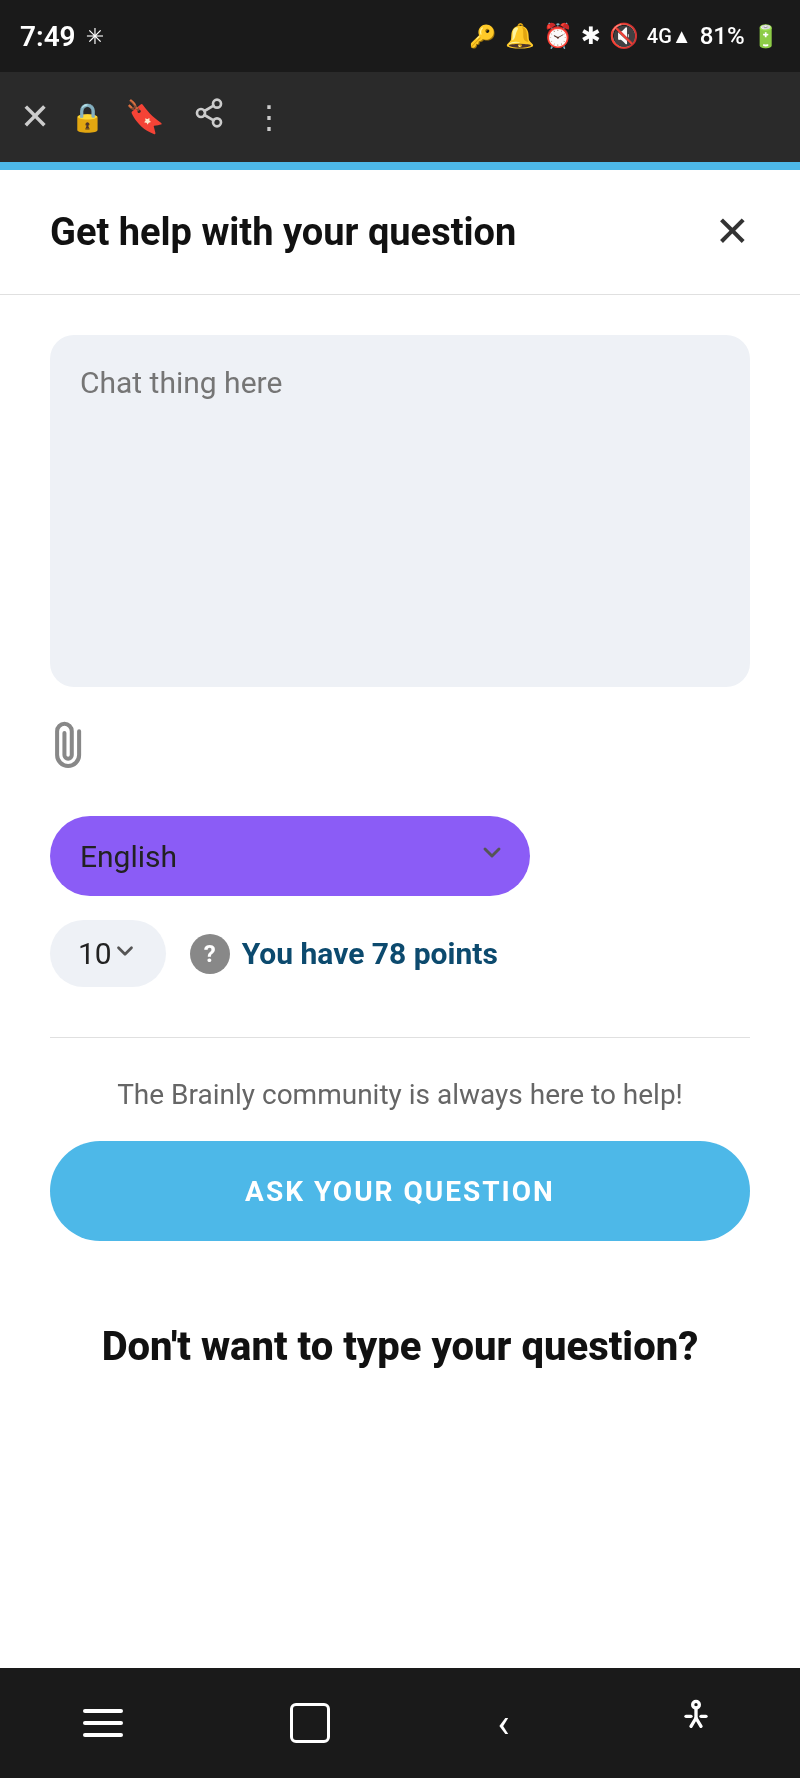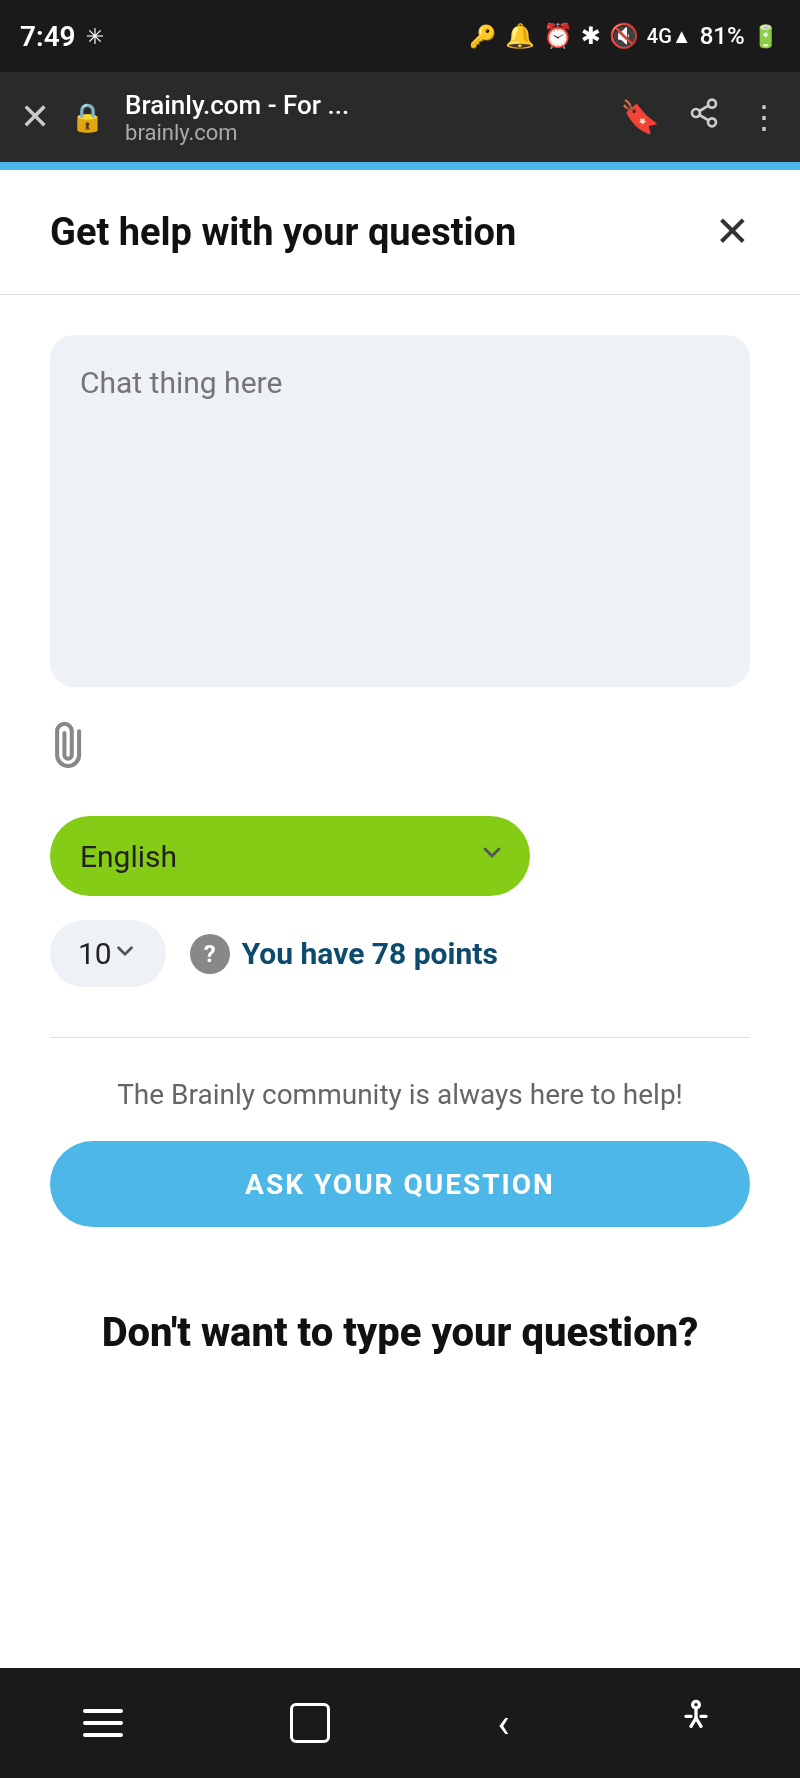--- a/index.html
+++ b/index.html
@@ -155,21 +155,21 @@
       display: inline-block;
     }
 
     
     .language-select-wrapper {
       margin-bottom: 24px;
     }
     .language-select {
       width: 480px;
       height: 80px;
-      background: #84cc16;
+      background: #8b5cf6;
       border: none;
       border-radius: 40px;
       padding: 0 30px;
       font-size: 30px;
       color: #222;
       appearance: none;
       -webkit-appearance: none;
       cursor: pointer;
       outline: none;
       font-family: inherit;
@@ -243,21 +243,21 @@
     }
     .community-text {
       font-size: 28px;
       color: #666;
       margin-bottom: 30px;
     }
 
     
     .ask-button {
       width: 100%;
-      height: 86px;
+      height: 100px;
       background: #4db8e8;
       border: none;
       border-radius: 50px;
       color: #fff;
       font-size: 28px;
       font-weight: 700;
       letter-spacing: 2px;
       cursor: pointer;
       font-family: inherit;
       margin-bottom: 40px;
@@ -347,24 +347,20 @@
     <span style="font-size:24px;">🔇</span>
     <span style="font-size:20px;">4G▲</span>
     <span class="battery-text">81%</span>
     <span>🔋</span>
   </div>
 </div>
 
 <div class="browser-bar">
   <span class="browser-close">✕</span>
   <span class="browser-lock">🔒</span>
-  <div class="browser-url-block">
-    <div class="browser-title">Brainly.com - For ...</div>
-    <div class="browser-domain">brainly.com</div>
-  </div>
   <div class="browser-actions">
     <span class="browser-action-icon">🔖</span>
     <span class="browser-action-icon">
       <svg width="32" height="32" viewBox="0 0 24 24" fill="none" stroke="#ccc" stroke-width="2" stroke-linecap="round" stroke-linejoin="round">
         <circle cx="18" cy="5" r="3"></circle>
           <circle cx="6" cy="12" r="3"></circle>
           <circle cx="18" cy="19" r="3"></circle>
         <line x1="8.59" y1="13.51" x2="15.42" y2="17.49"></line>
           <line x1="15.41" y1="6.51" x2="8.59" y2="10.49"></line>
       </svg>

